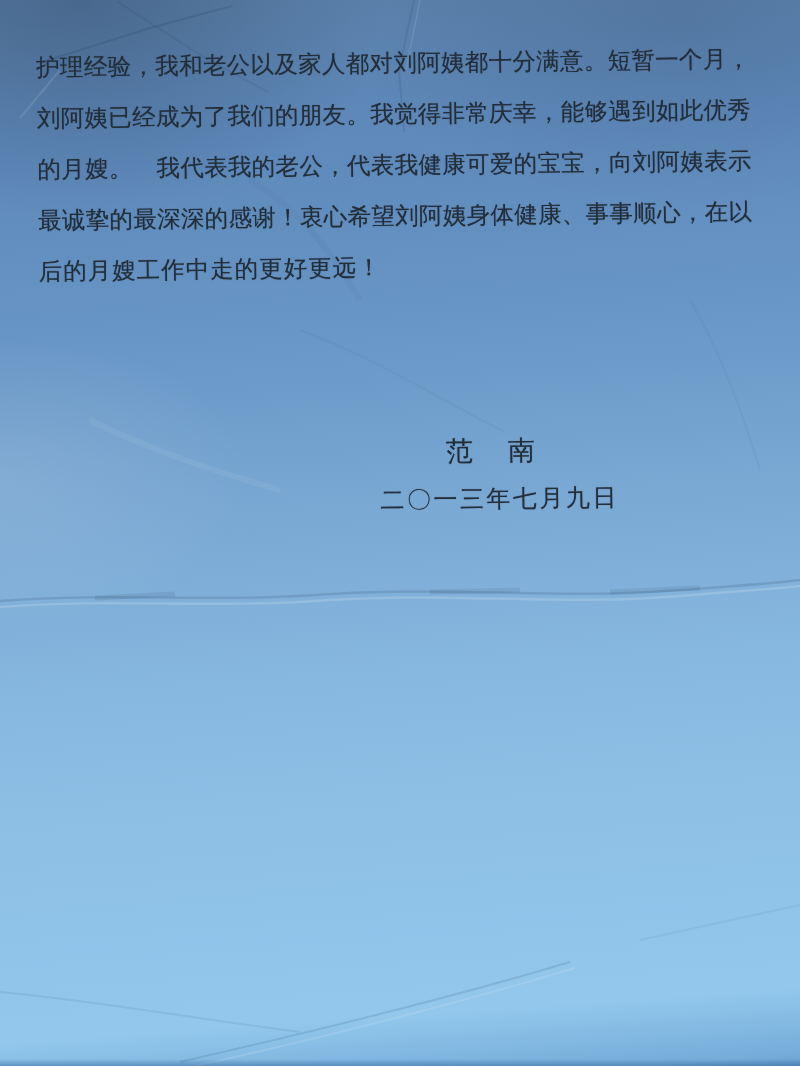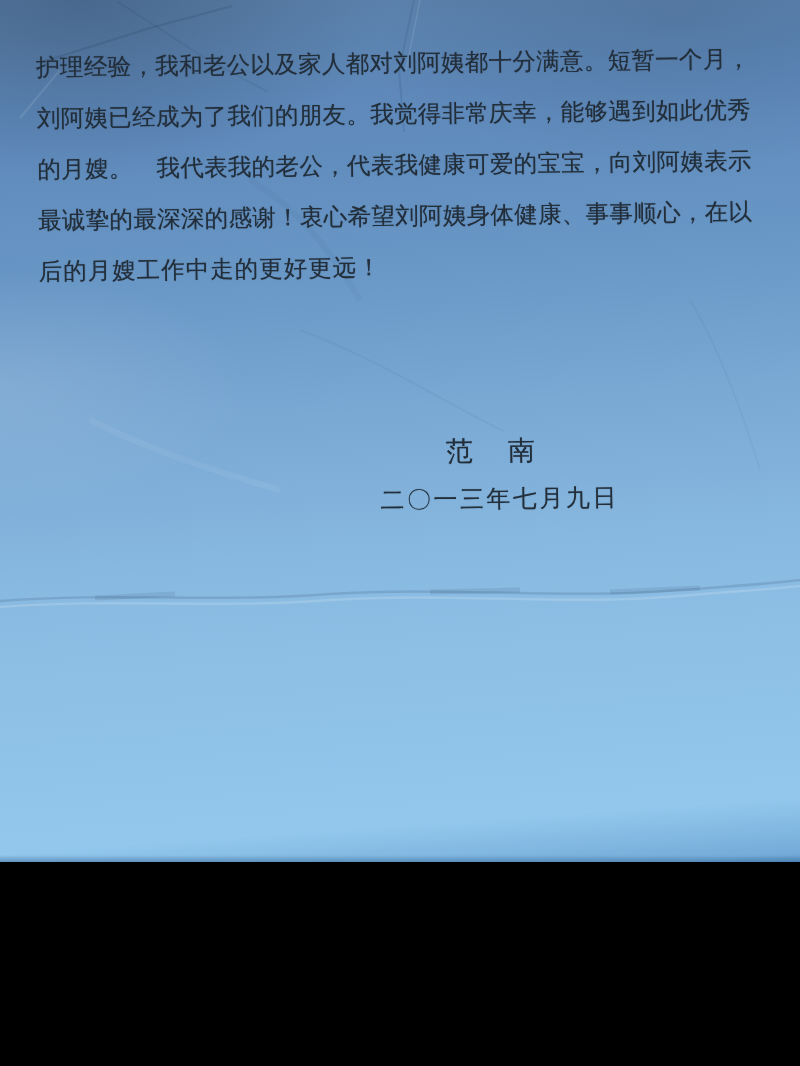--- a/index.html
+++ b/index.html
@@ -1,18 +1,18 @@
 <!DOCTYPE html>
 <html><head>
 <meta charset="utf-8">
 <style>
   html,body{margin:0;padding:0;background:#000;}
   .photo{
     position:relative;
-    width:800px;height:862px;
+    width:800px;height:1066px;
     overflow:hidden;
     font-family:"DejaVu Serif","Liberation Serif",serif;
     background:
       radial-gradient(ellipse 55% 30% at 10% 0%, rgba(25,40,65,.28), rgba(25,40,65,0) 70%),
       radial-gradient(ellipse 60% 25% at 85% 2%, rgba(25,40,65,.14), rgba(25,40,65,0) 70%),
       radial-gradient(ellipse 45% 20% at 0% 45%, rgba(255,255,255,.10), rgba(255,255,255,0) 70%),
       linear-gradient(176deg,
         #5b80a9 0%,
         #5e89ba 14%,
         #6795c4 30%,

